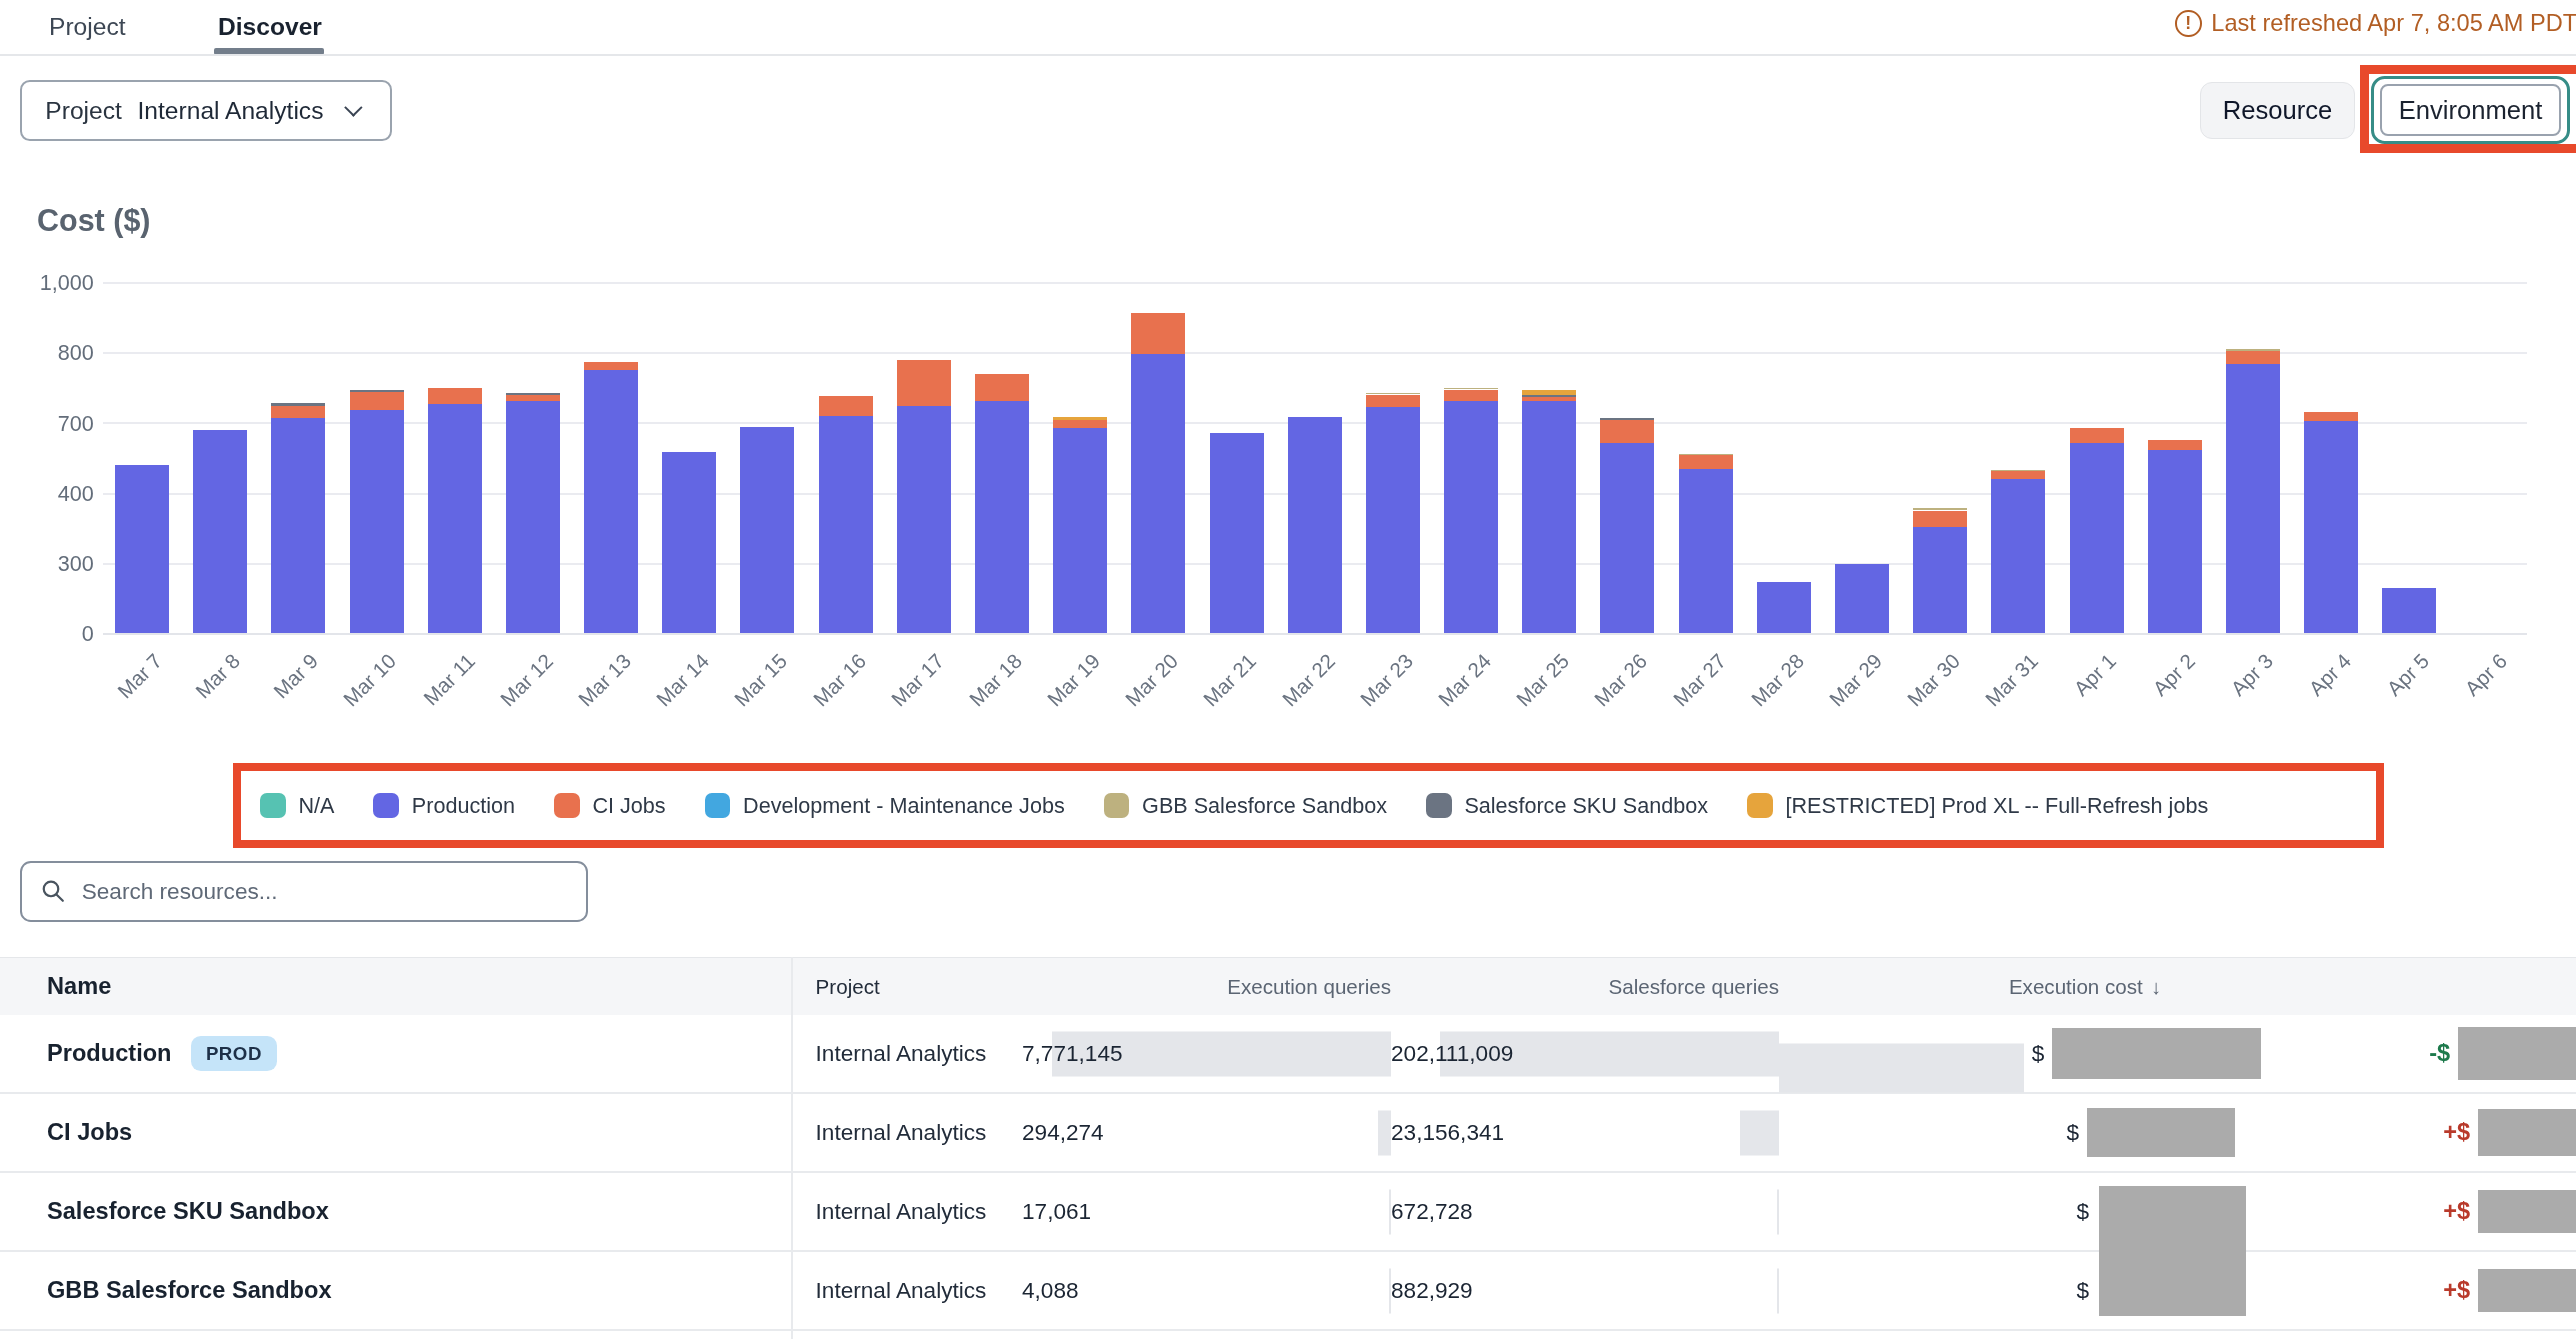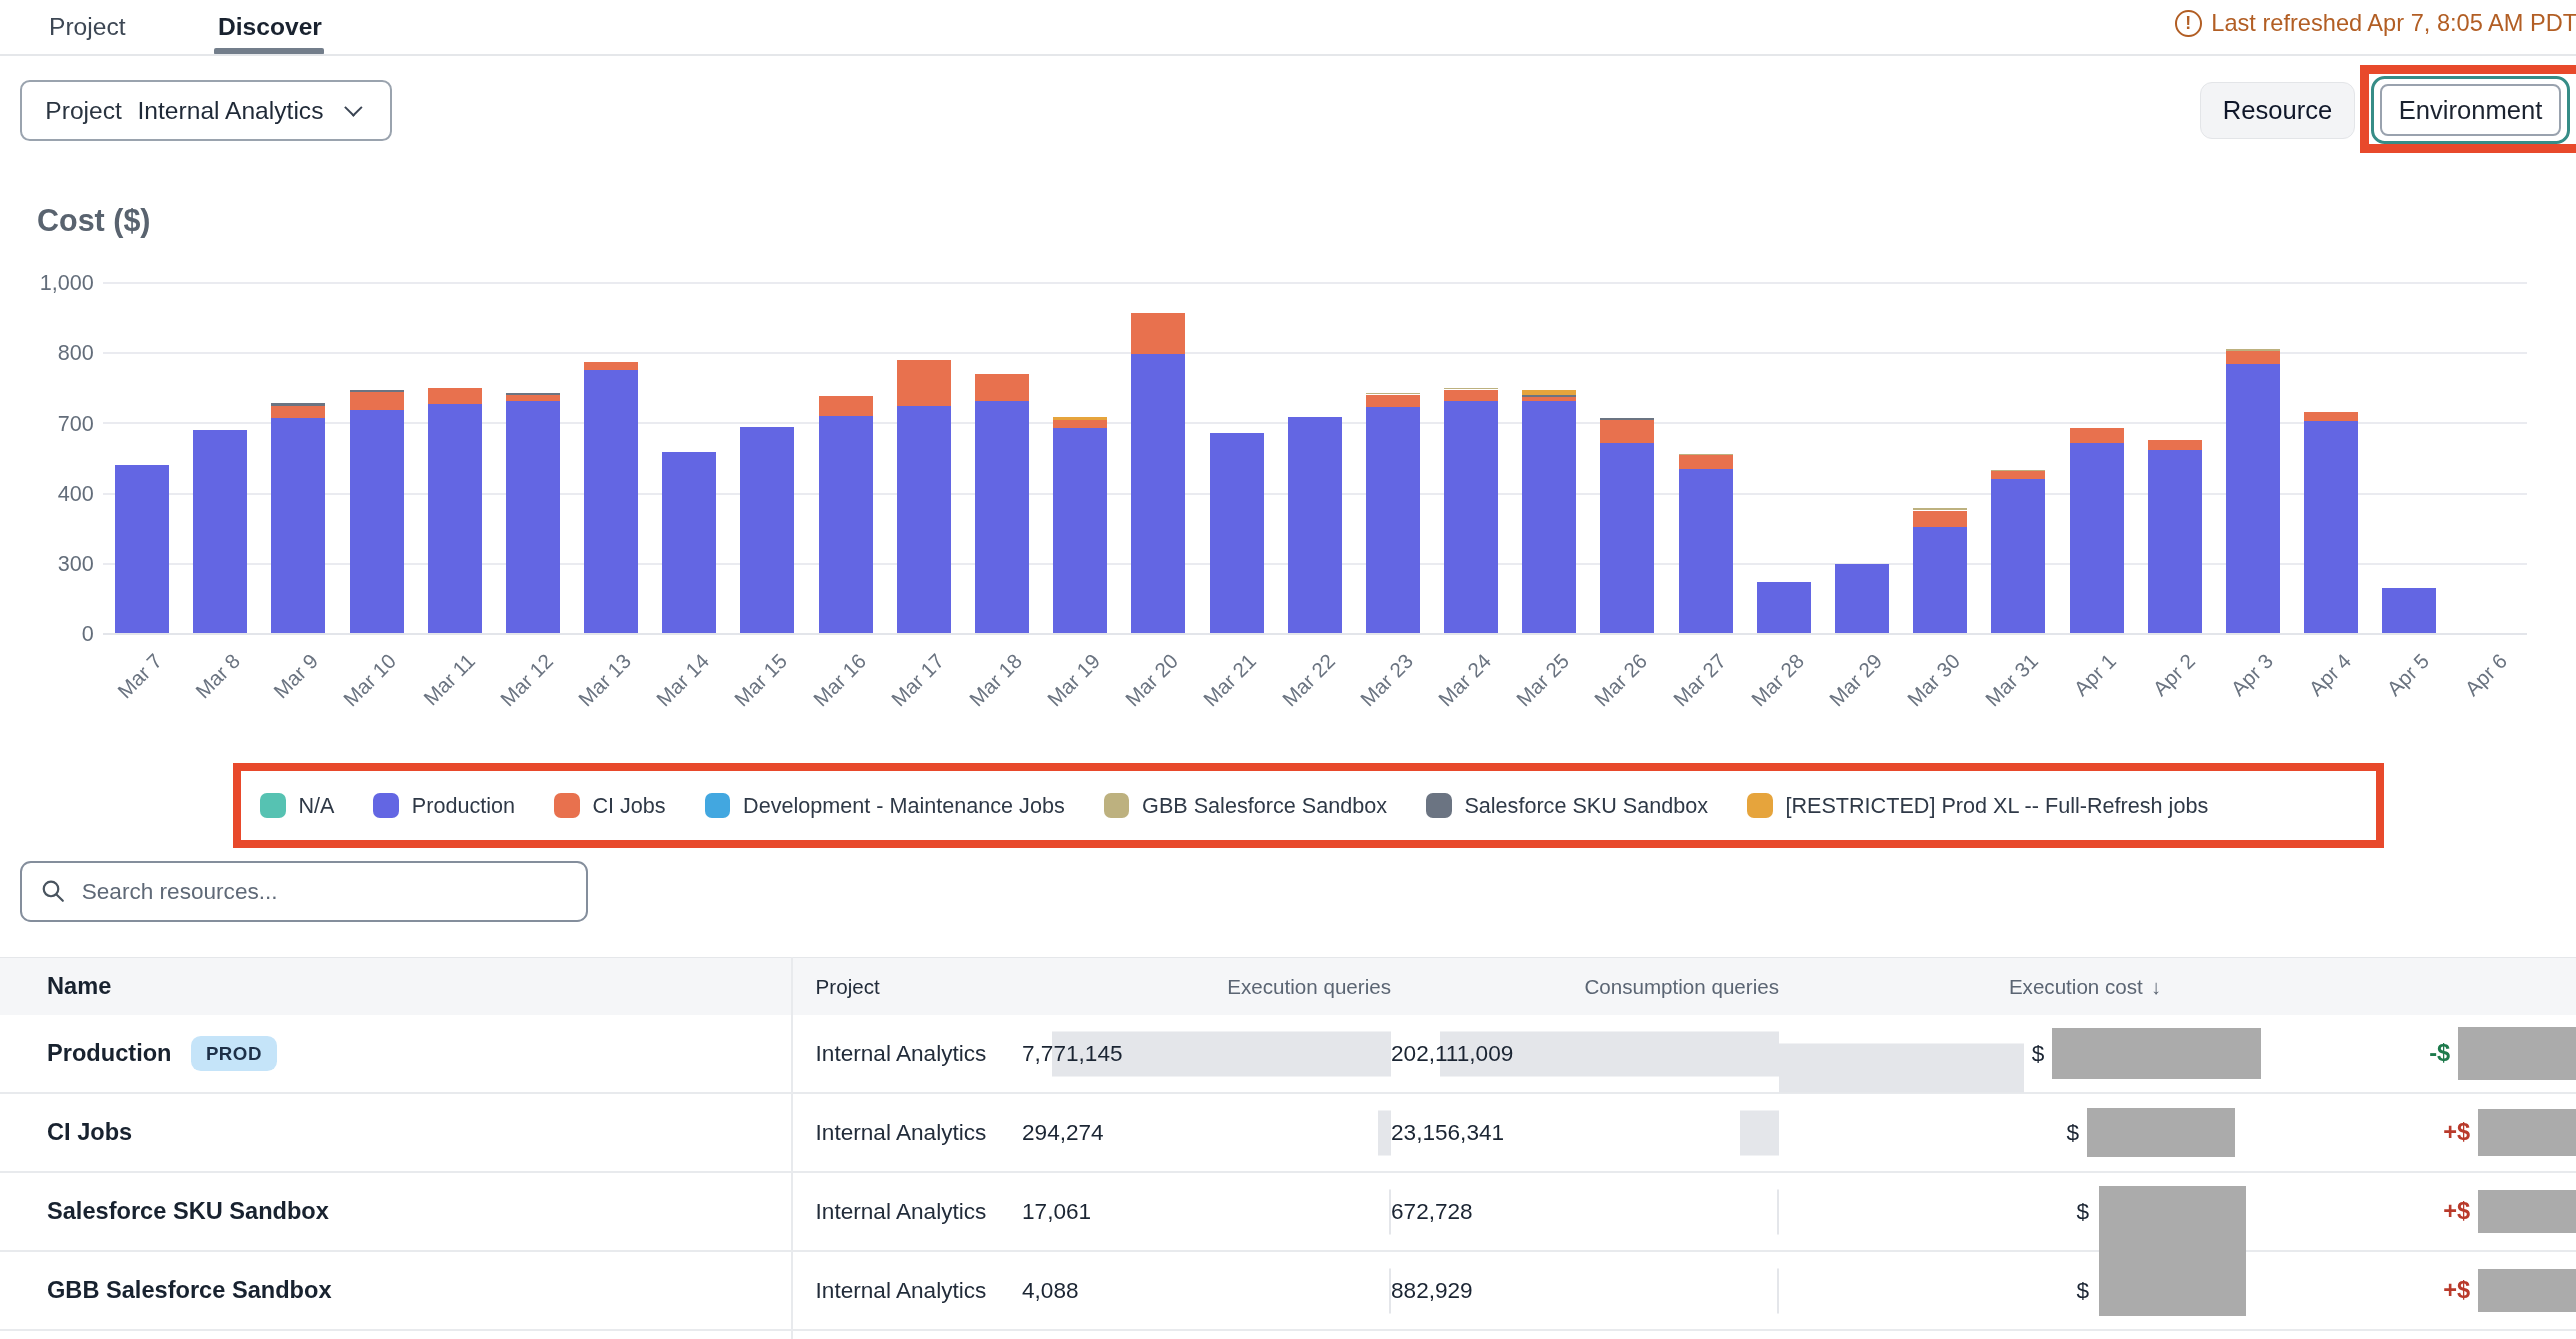--- a/index.html
+++ b/index.html
@@ -318,21 +318,21 @@
       <line x1="17" y1="17" x2="24" y2="24" stroke="#49545f" stroke-width="2.4" stroke-linecap="round"></line>
     </svg>
     <input type="text" placeholder="Search resources..." style="">
   </div>
 
   <div id="table">
     <div class="trow" id="thead">
         <div class="cell name">Name</div>
         <div class="cell project">Project</div>
         <div class="cell hdr-right">Execution queries</div>
-        <div class="cell hdr-right">Consumption queries</div>
+        <div class="cell hdr-right">Salesforce queries</div>
         <div class="cell hdr-right" style="padding-right: 110px;">Execution cost<span class="sort-arrow">↓</span></div>
       </div>
     <div id="tbody">
         <div class="trow tbody-row">
           <div class="cell name">
             <span>Production</span>
             <span class="badge">PROD</span>
           </div>
           <div class="cell project">Internal Analytics</div>
           <div class="cell num">

